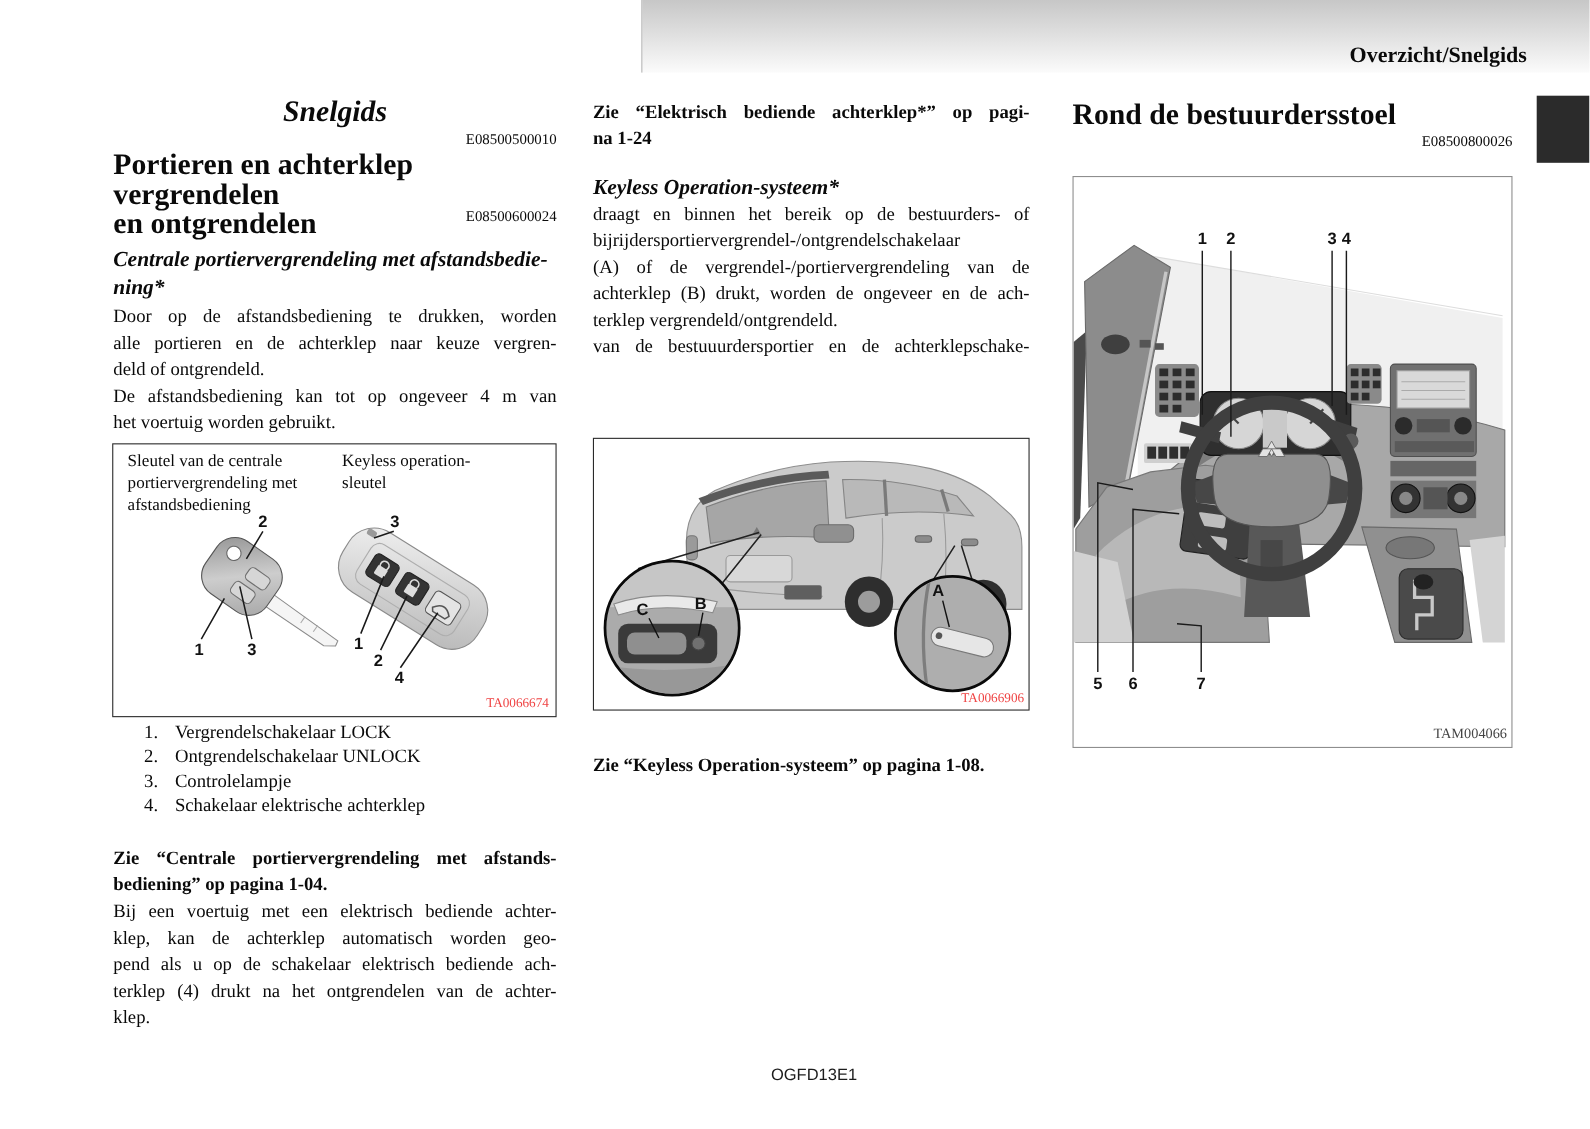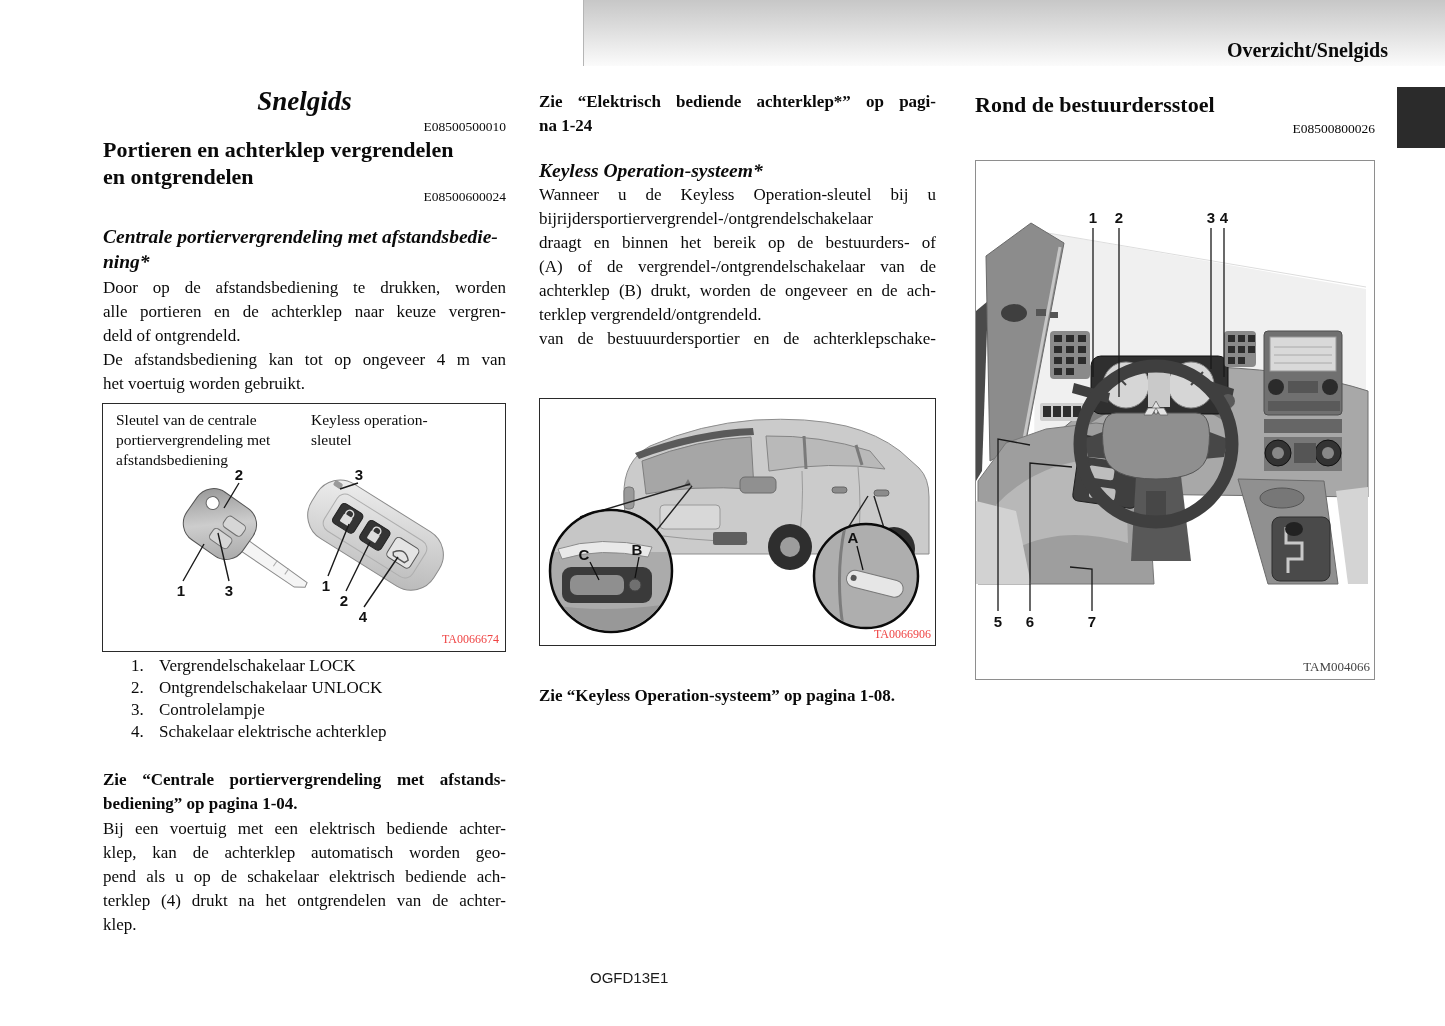--- a/index.html
+++ b/index.html
@@ -10,39 +10,39 @@
   .abs{position:absolute;}
   
   .header-bar{left:583px;top:0;width:862px;height:66px;
     background:linear-gradient(180deg,#c7c7c7 0%,#dedede 45%,#fbfbfb 100%);
     border-left:1px solid #b5b5b5;}
   .header-title{position:absolute;right:58px;bottom:4px;font-weight:bold;font-size:20px;}
   .side-tab{left:1397px;top:87px;width:48px;height:61px;background:#2b2b2b;}
   
   .col-title{left:103px;top:86px;width:403px;text-align:center;font-style:italic;font-weight:bold;font-size:27px;}
   .ref{font-size:13.5px;text-align:right;}
-  .h1{font-weight:bold;font-size:22px;line-height:27px;white-space:pre-line;}
+  .h1{font-weight:bold;font-size:27px;line-height:27px;white-space:pre-line;}
   .h2{font-weight:bold;font-style:italic;font-size:19.5px;line-height:25px;white-space:pre-line;}
   .body-txt{font-size:17px;line-height:24px;}
   .bold{font-weight:bold;}
   .ln{min-height:24px;}
   .just{text-align:justify;text-align-last:justify;}
   
   .li-row{display:flex;line-height:22px;font-size:17px;}
   .li-num{width:20px;flex:none;}
   .li-label{margin-left:8px;}
   
   .figbox{background:#fff;border:1px solid #2a2a2a;box-sizing:border-box;}
   .figbox svg{position:absolute;left:0;top:0;}
   .figbox-gray{border-color:#8e8e8e;}
   .cap{position:absolute;font-size:15.5px;line-height:20px;white-space:pre-line;}
   .figcode{position:absolute;font-size:12px;color:#ef4444;}
   .co{position:absolute;width:18px;text-align:center;font-family:"Liberation Sans",sans-serif;
       font-weight:bold;font-size:15px;line-height:18px;color:#111;}
-  .footer{left:590px;top:969px;width:300px;text-align:left;
+  .footer{left:590px;top:969px;width:300px;text-align:center;
       font-family:"Liberation Sans",sans-serif;font-size:15px;color:#1c1c1c;}
 </style>
 </head>
 <body>
 
 <div class="abs header-bar">
   <div class="header-title">Overzicht/Snelgids</div>
 </div>
 <div class="abs side-tab"></div>
 
@@ -156,24 +156,23 @@
 
 <div class="abs body-txt bold" style="left:539px;top:90px;width:397px;">
     <div class="pgroup">
       <div class="ln just">Zie “Elektrisch bediende achterklep*” op pagi-</div>
       <div class="ln">na 1-24</div>
     </div>
   </div>
 <div class="abs h2" style="left:539px;top:158px;width:397px;">Keyless Operation-systeem*</div>
 <div class="abs body-txt" style="left:539px;top:183px;width:397px;">
     <div class="pgroup">
-      <div class="ln just">Wanneer u de Keyless Operation-sleutel bij u</div>
+      <div class="ln just">draagt en binnen het bereik op de bestuurders- of</div>
       <div class="ln just">bijrijdersportiervergrendel-/ontgrendelschakelaar</div>
-      <div class="ln just">draagt en binnen het bereik op de bestuurders- of</div>
-      <div class="ln just">(A) of de vergrendel-/ontgrendelschakelaar van de</div>
+      <div class="ln just">(A) of de vergrendel-/portiervergrendeling van de</div>
       <div class="ln just">achterklep (B) drukt, worden de ongeveer en de ach-</div>
       <div class="ln">terklep vergrendeld/ontgrendeld.</div>
     </div>
     <div class="pgroup">
       <div class="ln just">van de bestuuurdersportier en de achterklepschake-</div>
     </div>
   </div>
 
 <div class="abs figbox" style="left:539px;top:398px;width:397px;height:248px;">
   <svg width="395" height="246" viewBox="0 0 395 246">

